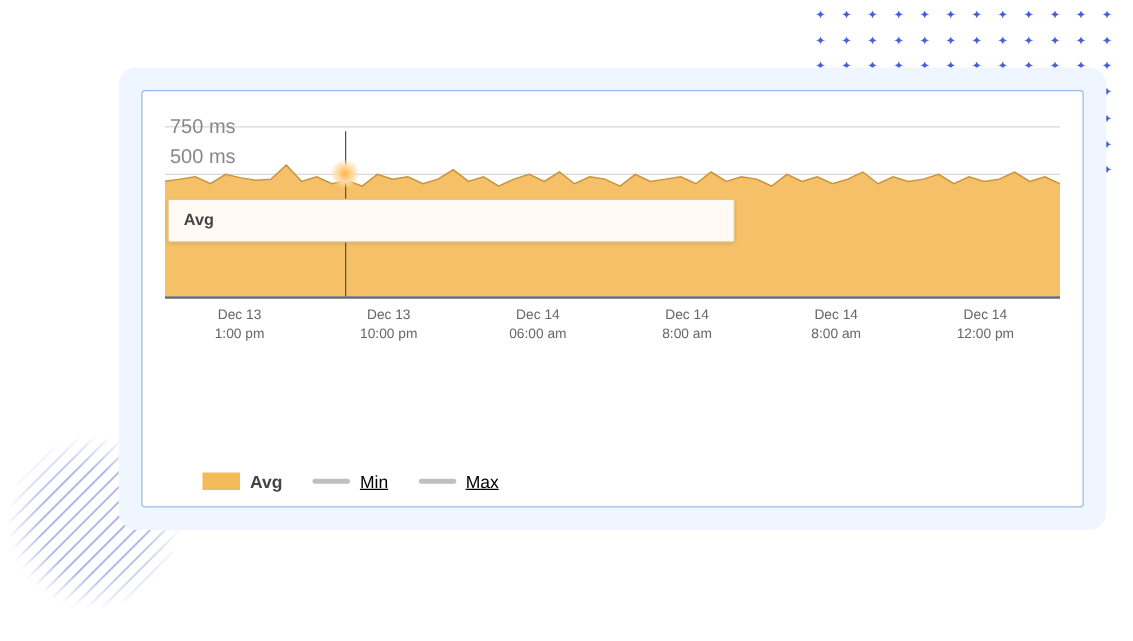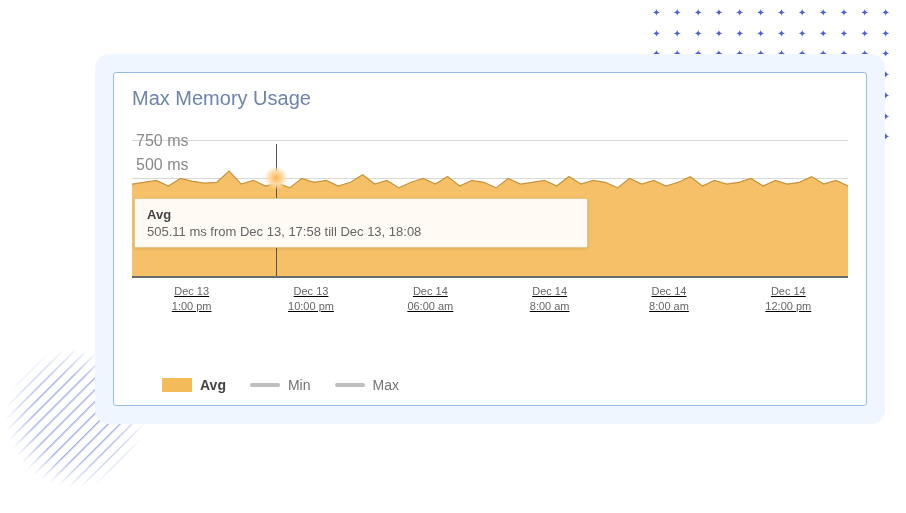--- a/index.html
+++ b/index.html
@@ -160,21 +160,21 @@
 .legend-swatch-box {
   width: 30px;
   height: 14px;
 }
 .legend-swatch-line {
   width: 30px;
   height: 4px;
   border-radius: 2px;
 }
 .legend-avg { color: #444; font-weight: 700; }
-.legend-dim { color: #737373; font-weight: 500; }
+.legend-dim { color: #000000; font-weight: 500; text-decoration: underline; }
 </style>
 </head>
 <body>
 
 <div class="bg-dots">
   <div class="bg-dots-inner" id="dotgrid">
       <span>✦</span>
       <span>✦</span>
       <span>✦</span>
       <span>✦</span>
@@ -274,44 +274,42 @@
       <mask id="fmask">
           <rect width="100" height="100" fill="url(#fade)"></rect>
         </mask>
     </defs>
     <rect width="100" height="100" fill="url(#stripe)" mask="url(#fmask)" opacity="0.55"></rect>
   </svg>
 </div>
 
 <div class="card-outer">
   <div class="card-inner">
-    <div class="title">Max Memory Usage</div>
 
     <div class="plot-area">
       <div class="gridline" style="top:14px;"></div>
       <div class="y-tick" style="top:6px;">750 ms</div>
       <div class="gridline" style="top:52px;"></div>
       <div class="y-tick" style="top:30px;">500 ms</div>
 
       <svg class="chart-svg" id="chartsvg" viewBox="0 0 720 150" preserveAspectRatio="none">
           <path d="M0,150 L0.0,58.1 L12.2,56.3 L24.4,54.4 L36.6,60.0 L48.8,52.5 L61.0,55.3 L73.2,57.2 L85.4,56.3 L97.6,45.0 L109.8,58.1 L122.0,54.4 L134.2,60.0 L146.4,57.2 L158.6,61.9 L170.8,52.5 L183.1,56.3 L195.3,54.4 L207.5,60.0 L219.7,56.3 L231.9,48.8 L244.1,58.1 L256.3,54.4 L268.5,61.9 L280.7,56.3 L292.9,52.5 L305.1,58.1 L317.3,50.6 L329.5,60.0 L341.7,54.4 L353.9,56.3 L366.1,61.9 L378.3,52.5 L390.5,58.1 L402.7,56.3 L414.9,54.4 L427.1,60.0 L439.3,50.6 L451.5,58.1 L463.7,54.4 L475.9,56.3 L488.1,61.9 L500.3,52.5 L512.5,58.1 L524.7,54.4 L536.9,60.0 L549.2,56.3 L561.4,50.6 L573.6,60.0 L585.8,54.4 L598.0,58.1 L610.2,56.3 L622.4,52.5 L634.6,60.0 L646.8,54.4 L659.0,58.1 L671.2,56.3 L683.4,50.6 L695.6,58.1 L707.8,54.4 L720.0,60.0 L720,150 Z" fill="#f4bb5a" opacity="0.92"></path>
           <path d="M0.0,58.1 L12.2,56.3 L24.4,54.4 L36.6,60.0 L48.8,52.5 L61.0,55.3 L73.2,57.2 L85.4,56.3 L97.6,45.0 L109.8,58.1 L122.0,54.4 L134.2,60.0 L146.4,57.2 L158.6,61.9 L170.8,52.5 L183.1,56.3 L195.3,54.4 L207.5,60.0 L219.7,56.3 L231.9,48.8 L244.1,58.1 L256.3,54.4 L268.5,61.9 L280.7,56.3 L292.9,52.5 L305.1,58.1 L317.3,50.6 L329.5,60.0 L341.7,54.4 L353.9,56.3 L366.1,61.9 L378.3,52.5 L390.5,58.1 L402.7,56.3 L414.9,54.4 L427.1,60.0 L439.3,50.6 L451.5,58.1 L463.7,54.4 L475.9,56.3 L488.1,61.9 L500.3,52.5 L512.5,58.1 L524.7,54.4 L536.9,60.0 L549.2,56.3 L561.4,50.6 L573.6,60.0 L585.8,54.4 L598.0,58.1 L610.2,56.3 L622.4,52.5 L634.6,60.0 L646.8,54.4 L659.0,58.1 L671.2,56.3 L683.4,50.6 L695.6,58.1 L707.8,54.4 L720.0,60.0 " fill="none" stroke="#c7943a" stroke-width="1.2"></path>
         </svg>
 
       <div class="x-axis-line" style="top:150px;"></div>
 
       <div class="cursor-line" style="left:144px;"></div>
       <div class="cursor-dot" style="left:144px; top:52px;"></div>
 
       <div class="tooltip" style="left:2px; top:72px; right:260px;">
         <div class="tooltip-title">Avg</div>
-        <div class="tooltip-body">505.11 ms from Dec 13, 17:58 till Dec 13, 18:08</div>
       </div>
 
-      <div class="x-ticks" style="top:158px;text-decoration:underline;" id="xticks">
+      <div class="x-ticks" style="top:158px;" id="xticks">
           <div class="x-tick">
             <div>Dec 13</div>
             <div>1:00 pm</div>
           </div>
           <div class="x-tick">
             <div>Dec 13</div>
             <div>10:00 pm</div>
           </div>
           <div class="x-tick">
             <div>Dec 14</div>

